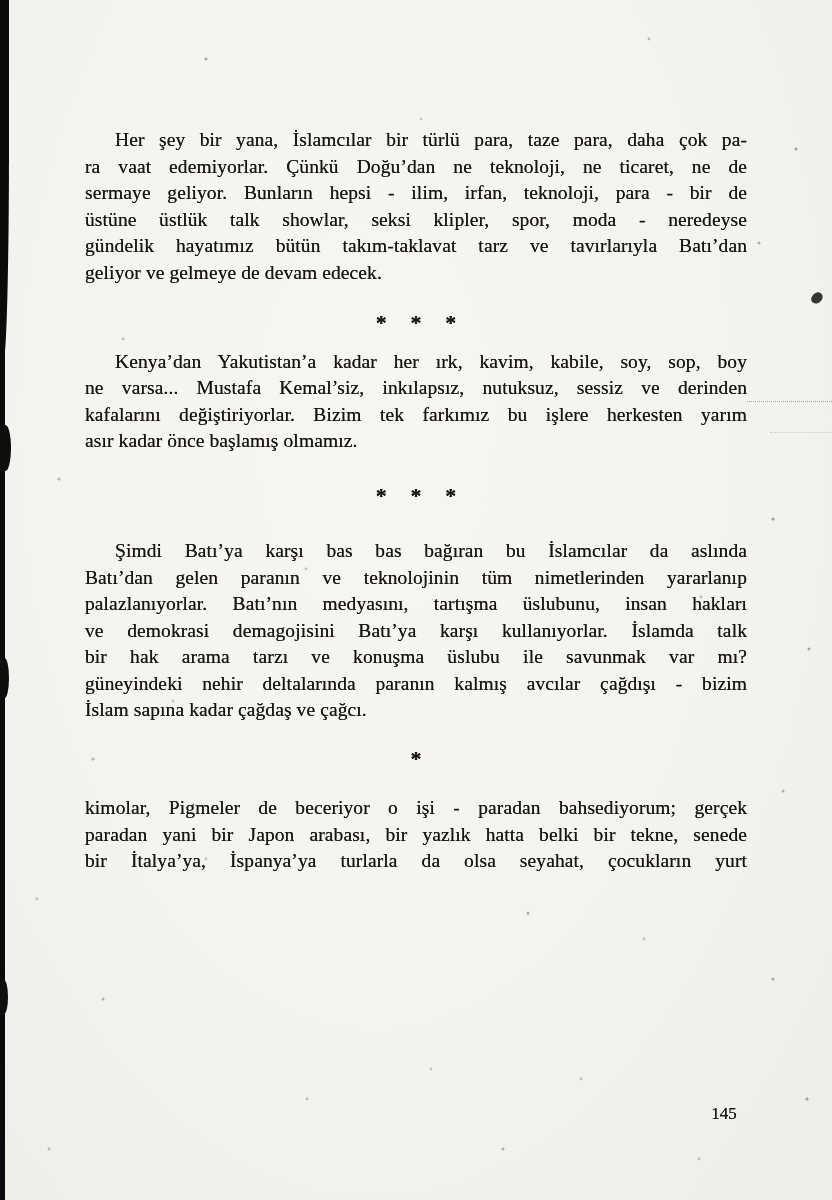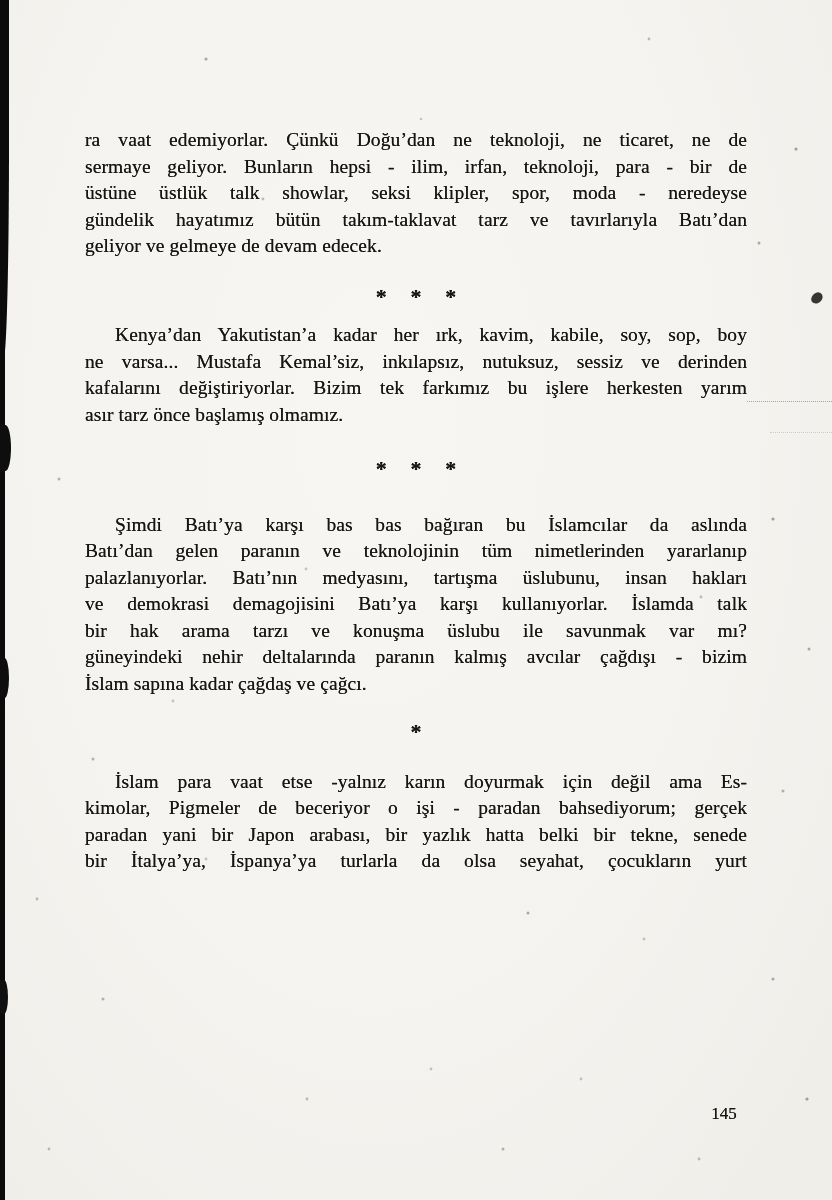--- a/index.html
+++ b/index.html
@@ -81,53 +81,53 @@
   <div class="spine-b3"></div>
 
   <div class="speckles"></div>
   <div class="smudge"></div>
   <div class="scanline-1"></div>
   <div class="scanline-2"></div>
 
   <div class="text-block">
 
     <div class="para">
+      <div class="line first">Her şey bir yana, İslamcılar bir türlü para, taze para, daha çok pa-</div>
       <div class="line">ra vaat edemiyorlar. Çünkü Doğu’dan ne teknoloji, ne ticaret, ne de</div>
       <div class="line">sermaye geliyor. Bunların hepsi - ilim, irfan, teknoloji, para - bir de</div>
       <div class="line">üstüne üstlük talk showlar, seksi klipler, spor, moda - neredeyse</div>
       <div class="line">gündelik hayatımız bütün takım-taklavat tarz ve tavırlarıyla Batı’dan</div>
       <div class="line endp">geliyor ve gelmeye de devam edecek.</div>
     </div>
 
     <div class="separator mt-sep1">* * *</div>
 
 
     <div class="para mt-p3">
       <div class="line first">Kenya’dan Yakutistan’a kadar her ırk, kavim, kabile, soy, sop, boy</div>
       <div class="line">ne varsa... Mustafa Kemal’siz, inkılapsız, nutuksuz, sessiz ve derinden</div>
       <div class="line">kafalarını değiştiriyorlar. Bizim tek farkımız bu işlere herkesten yarım</div>
-      <div class="line endp">asır tarz önce başlamış olmamız.</div>
+      <div class="line endp">asır kadar önce başlamış olmamız.</div>
     </div>
 
     <div class="separator mt-sep2">* * *</div>
 
     <div class="para mt-p4">
       <div class="line first">Şimdi Batı’ya karşı bas bas bağıran bu İslamcılar da aslında</div>
       <div class="line">Batı’dan gelen paranın ve teknolojinin tüm nimetlerinden yararlanıp</div>
       <div class="line">palazlanıyorlar. Batı’nın medyasını, tartışma üslubunu, insan hakları</div>
       <div class="line">ve demokrasi demagojisini Batı’ya karşı kullanıyorlar. İslamda talk</div>
       <div class="line">bir hak arama tarzı ve konuşma üslubu ile savunmak var mı?</div>
       <div class="line">güneyindeki nehir deltalarında paranın kalmış avcılar çağdışı - bizim</div>
       <div class="line endp">İslam sapına kadar çağdaş ve çağcı.</div>
     </div>
 
     <div class="separator mt-sep3">*</div>
 
     <div class="para mt-p5">
-      <div class="line first">İslam para vaat etse -yalnız karın doyurmak için değil ama Es-</div>
       <div class="line">kimolar, Pigmeler de beceriyor o işi - paradan bahsediyorum; gerçek</div>
       <div class="line">paradan yani bir Japon arabası, bir yazlık hatta belki bir tekne, senede</div>
       <div class="line">bir İtalya’ya, İspanya’ya turlarla da olsa seyahat, çocukların yurt</div>
     </div>
 
   </div>
 
   <div class="page-number">145</div>
 
 </div>

